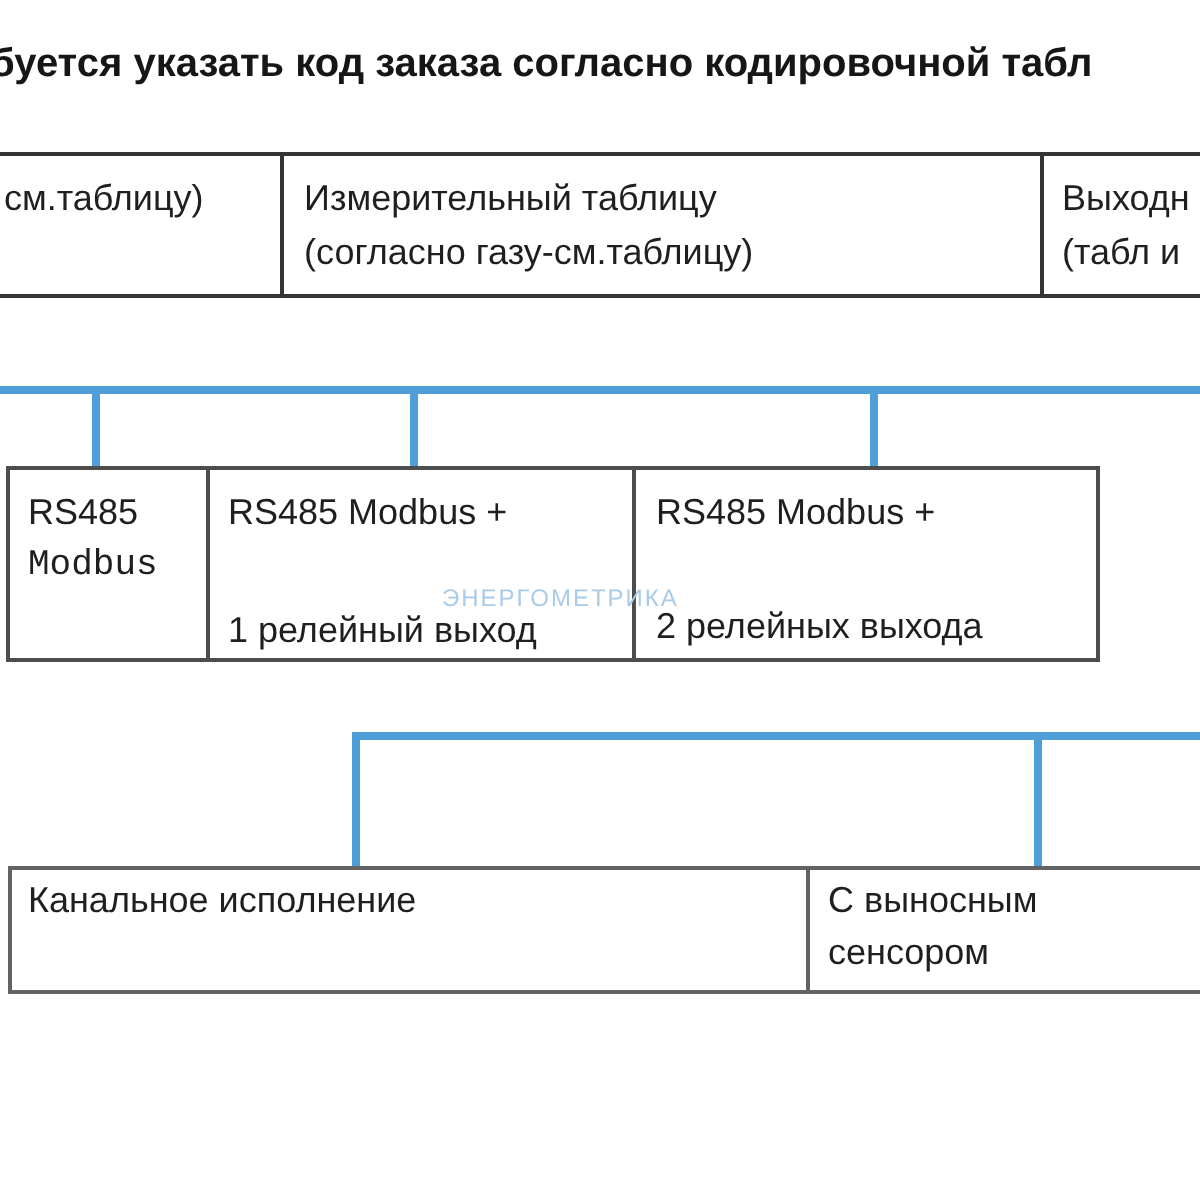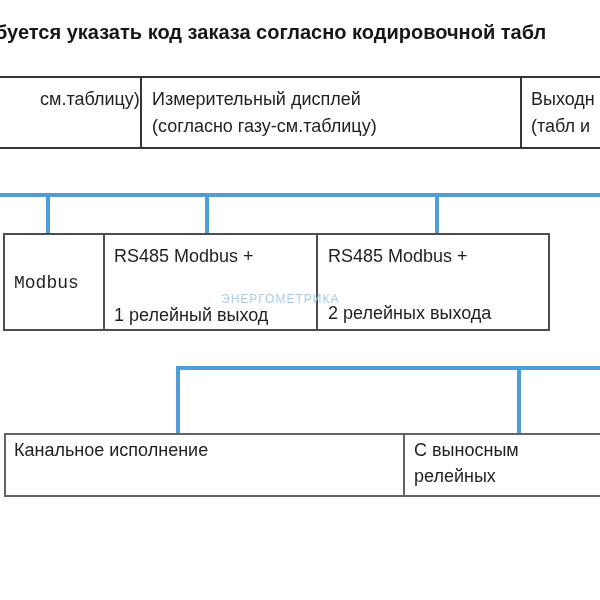--- a/index.html
+++ b/index.html
@@ -25,49 +25,50 @@
 <body>
 
 <div id="page" style="--blue: #4f9ed8; --wm: #a8cbe9;">
 
   <div class="abs title" style="left:-5px;top:21px;">буется указать код заказа согласно кодировочной табл</div>
 
   <div class="toprow"></div>
   <div class="vdiv" style="left:140px;"></div>
   <div class="vdiv" style="left:520px;"></div>
 
-  <div class="abs celltext" style="left:2px;top:86px;margin-left:38px;">см.таблицу)</div>
-  <div class="abs celltext" style="left:152px;top:86px;">Измерительный дисплей</div>
+  <div class="abs celltext" style="left:2px;top:86px;">см.таблицу)</div>
+  <div class="abs celltext" style="left:152px;top:86px;">Измерительный таблицу</div>
   <div class="abs celltext" style="left:152px;top:113px;">(согласно газу-см.таблицу)</div>
   <div class="abs celltext" style="left:531px;top:86px;">Выходн</div>
   <div class="abs celltext" style="left:531px;top:113px;">(табл и</div>
 
   <div class="blue" style="left:0;top:193px;width:600px;height:4px;"></div>
   <div class="blue" style="left:46px;top:193px;width:4px;height:40px;"></div>
   <div class="blue" style="left:205px;top:193px;width:4px;height:40px;"></div>
   <div class="blue" style="left:435px;top:193px;width:4px;height:40px;"></div>
 
   <div class="obox" style="left:3px;top:233px;width:102px;height:98px;"></div>
   <div class="obox" style="left:103px;top:233px;width:215px;height:98px;"></div>
   <div class="obox" style="left:316px;top:233px;width:234px;height:98px;"></div>
 
+  <div class="abs boxtext" style="left:14px;top:243px;">RS485</div>
   <div class="abs boxtext" style="left:14px;top:270px;font-family:Liberation Mono, monospace;">Modbus</div>
   <div class="abs boxtext" style="left:114px;top:243px;">RS485 Modbus +</div>
   <div class="abs boxtext" style="left:114px;top:270px;margin-top:32px;">1 релейный выход</div>
   <div class="abs boxtext" style="left:328px;top:243px;">RS485 Modbus +</div>
   <div class="abs boxtext" style="left:328px;top:270px;margin-top:30px;">2 релейных выхода</div>
 
   <div class="abs watermark" style="left:221px;top:292px;">ЭНЕРГОМЕТРИКА</div>
 
   <div class="blue" style="left:176px;top:366px;width:424px;height:4px;"></div>
   <div class="blue" style="left:176px;top:366px;width:4px;height:67px;"></div>
   <div class="blue" style="left:517px;top:366px;width:4px;height:67px;"></div>
 
   <div class="obox3" style="left:4px;top:433px;width:401px;height:64px;"></div>
   <div class="obox3" style="left:403px;top:433px;width:220px;height:64px;"></div>
 
   <div class="abs boxtext" style="left:14px;top:437px;">Канальное исполнение</div>
   <div class="abs boxtext" style="left:414px;top:437px;">С выносным</div>
-  <div class="abs boxtext" style="left:414px;top:463px;">релейных</div>
+  <div class="abs boxtext" style="left:414px;top:463px;">сенсором</div>
 
   <div class="abs footer" style="left:-11px;top:551px;">om, RS485 Modbus, дисплей, с выносным сенсором</div>
 
 </div>
 
 </body></html>

